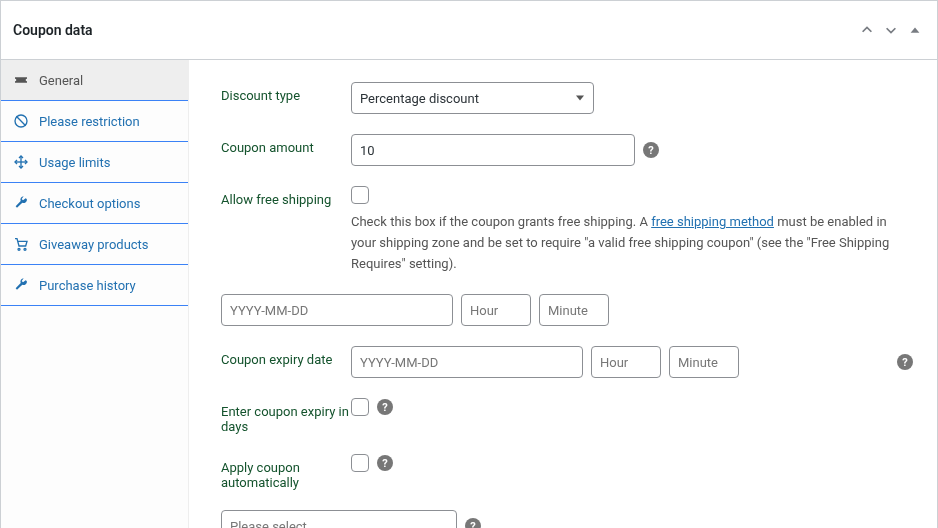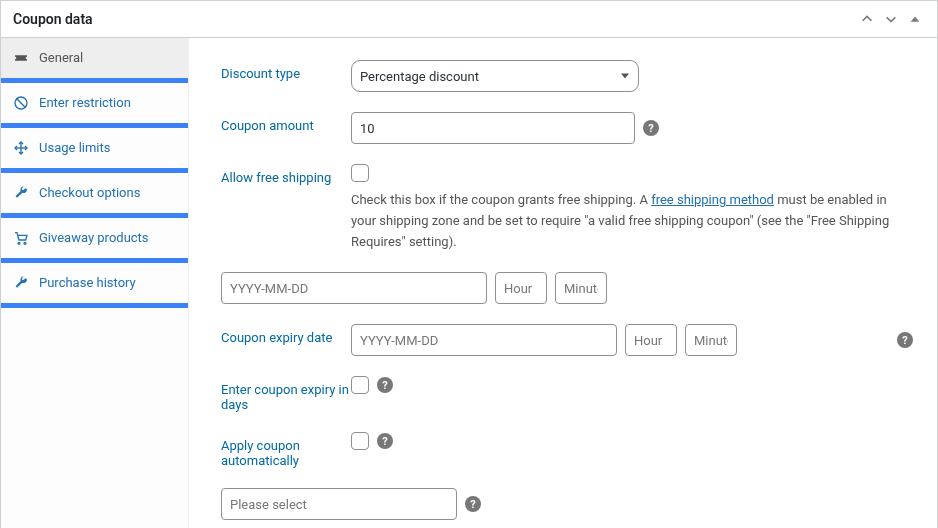--- a/index.html
+++ b/index.html
@@ -12,21 +12,21 @@
   }
   .panel {
     width: 938px;
     border: 1px solid #ccd0d4;
     background: #fff;
   }
   .panel-header {
     display: flex;
     align-items: center;
     justify-content: space-between;
-    padding: 8px 12px;
+    padding: 19px 12px;
     border-bottom: 1px solid #ccd0d4;
   }
   .panel-header h3 {
     margin: 0;
     font-size: 14px;
     font-weight: 600;
     color: #1d2327;
   }
   .panel-header-controls { display: flex; gap: 4px; align-items: center; }
   .hdr-icon {
@@ -35,70 +35,71 @@
   }
   .hdr-icon svg { width: 14px; height: 14px; }
   .body { display: flex; min-height: 490px; }
   .sidebar {
     width: 188px;
     border-right: 1px solid #eee;
     background: #fdfdfd;
   }
   .sidebar-item {
     display: flex;
+    align-items: center;
     gap: 10px;
     padding: 12px 12px;
     color: #2271b1;
     cursor: pointer;
-    border-bottom: 5px solid #3b82f6;
+    border-bottom: 1px solid #3b82f6;
     font-size: 13px;
   }
   .sidebar-item.active {
     background: #eee;
     color: #555;
     position: relative;
   }
   .sidebar-item .icon { width: 16px; height: 16px; display:flex; align-items:center; justify-content:center; }
   .sidebar-item .icon svg { width: 16px; height: 16px; }
   .sidebar-item.active .icon { color: #555; }
   .form-area { flex: 1; padding: 12px 24px 24px 32px; }
   .form-row {
     display: flex;
     align-items: flex-start;
     padding: 10px 0;
   }
   .form-label {
     width: 130px;
     flex-shrink: 0;
     padding-top: 6px;
-    color: #0369a1;
+    color: #14532d;
     font-size: 13px;
   }
   .form-field { flex: 1; display: flex; align-items: center; flex-wrap: wrap; gap: 8px; }
   select, input[type="text"] {
     font-family: inherit;
     font-size: 13px;
     padding: 6px 8px;
     border: 1px solid #8c8f94;
     border-radius: 4px;
     background: #fff;
     color: #2c3338;
     height: 32px;
   }
-  select { width: 288px; appearance: none; background-image: none; padding-right: 12px; position: relative; border-radius: 9px; }
+  select { width: 243px; appearance: none; background-image: none; padding-right: 12px; position: relative; }
   .select-wrap { position: relative; display:inline-block; }
   .select-wrap::after {
     content: "";
     position: absolute; right: 10px; top: 50%; width: 0; height: 0;
     border-left: 4px solid transparent; border-right: 4px solid transparent;
     border-top: 5px solid #555; transform: translateY(-50%); pointer-events: none;
   }
   input::placeholder { color: #777; }
-  input.date { width: 266px; }
-  input.small { width: 52px; }
+  input.date { width: 232px; }
+  input.small { width: 70px; }
   .help-icon {
     width: 16px; height: 16px; border-radius: 50%; background: #777; color: #fff;
     display:inline-flex; align-items:center; justify-content:center;
     font-size: 11px; font-weight: bold; cursor: help;
   }
   .checkbox {
     width: 18px; height: 18px; border: 1px solid #8c8f94; border-radius: 4px;
     background: #fff; cursor: pointer; flex-shrink: 0;
   }
   .desc {
@@ -144,21 +145,21 @@
         <span>General</span>
       </div>
 
       <div class="sidebar-item">
         <span class="icon">
           <svg viewBox="0 0 24 24" fill="none" stroke="currentColor" stroke-width="2">
               <circle cx="12" cy="12" r="9"></circle>
               <line x1="5" y1="5" x2="19" y2="19"></line>
             </svg>
         </span>
-        <span>Enter restriction</span>
+        <span>Please restriction</span>
       </div>
 
       <div class="sidebar-item">
         <span class="icon">
           <svg viewBox="0 0 24 24" fill="none" stroke="currentColor" stroke-width="2">
               <polyline points="12,3 12,21"></polyline>
               <polyline points="3,12 21,12"></polyline>
               <polyline points="9,6 12,3 15,6"></polyline>
               <polyline points="9,18 12,21 15,18"></polyline>
               <polyline points="6,9 3,12 6,15"></polyline>

